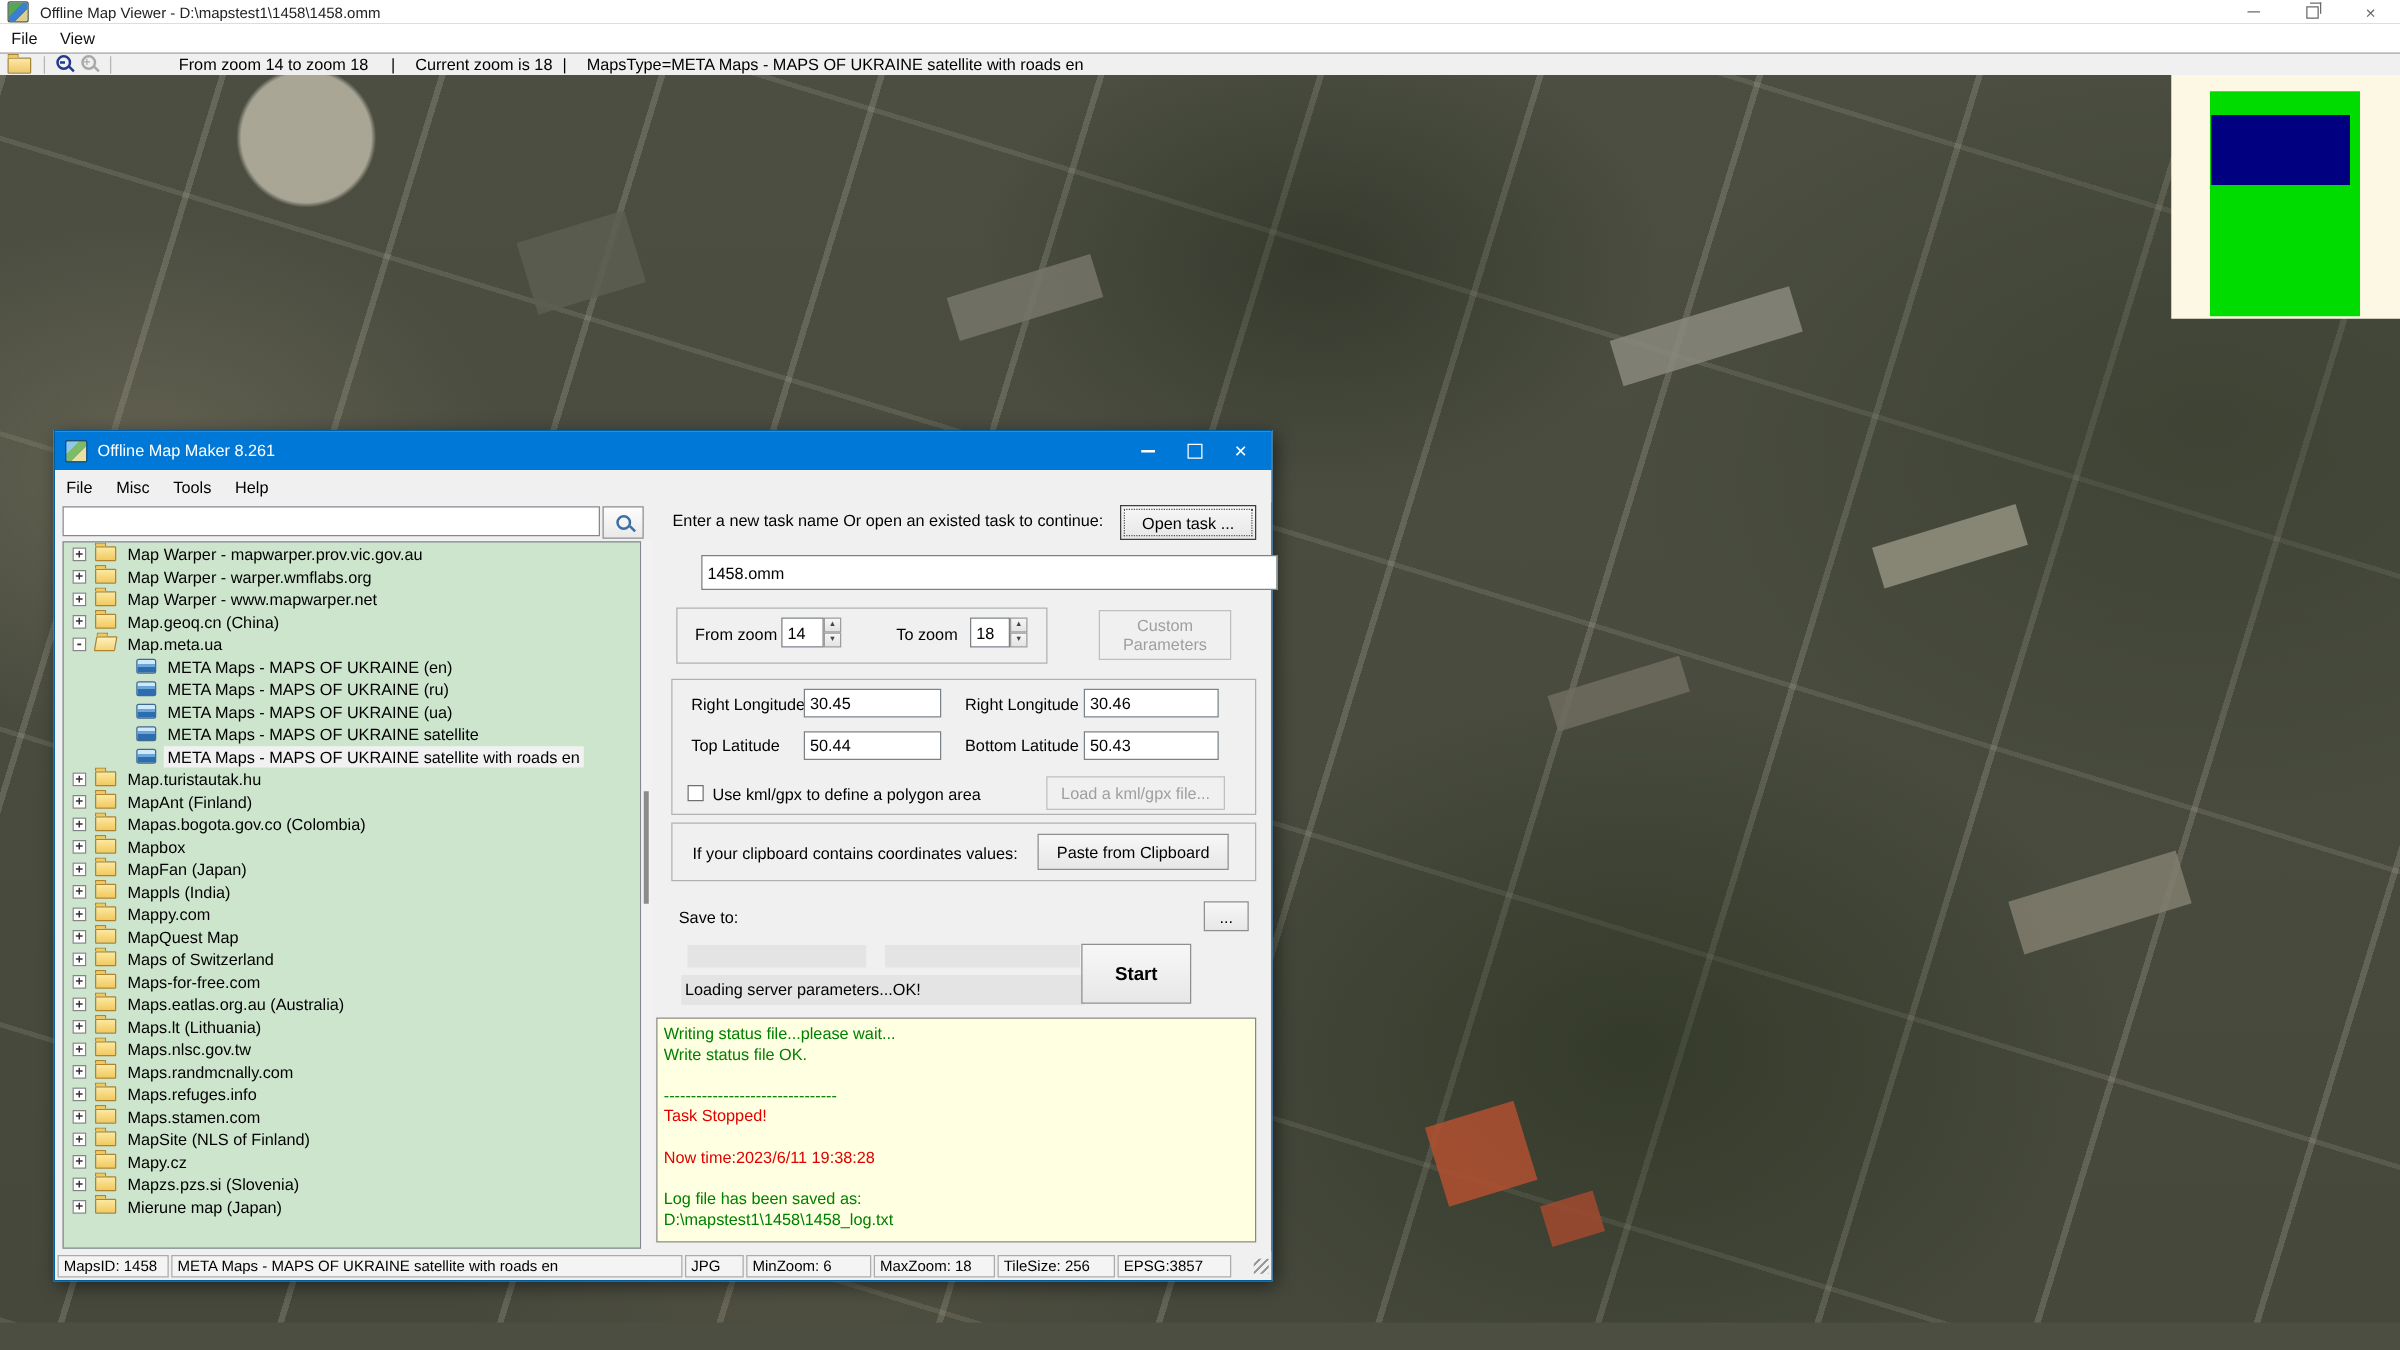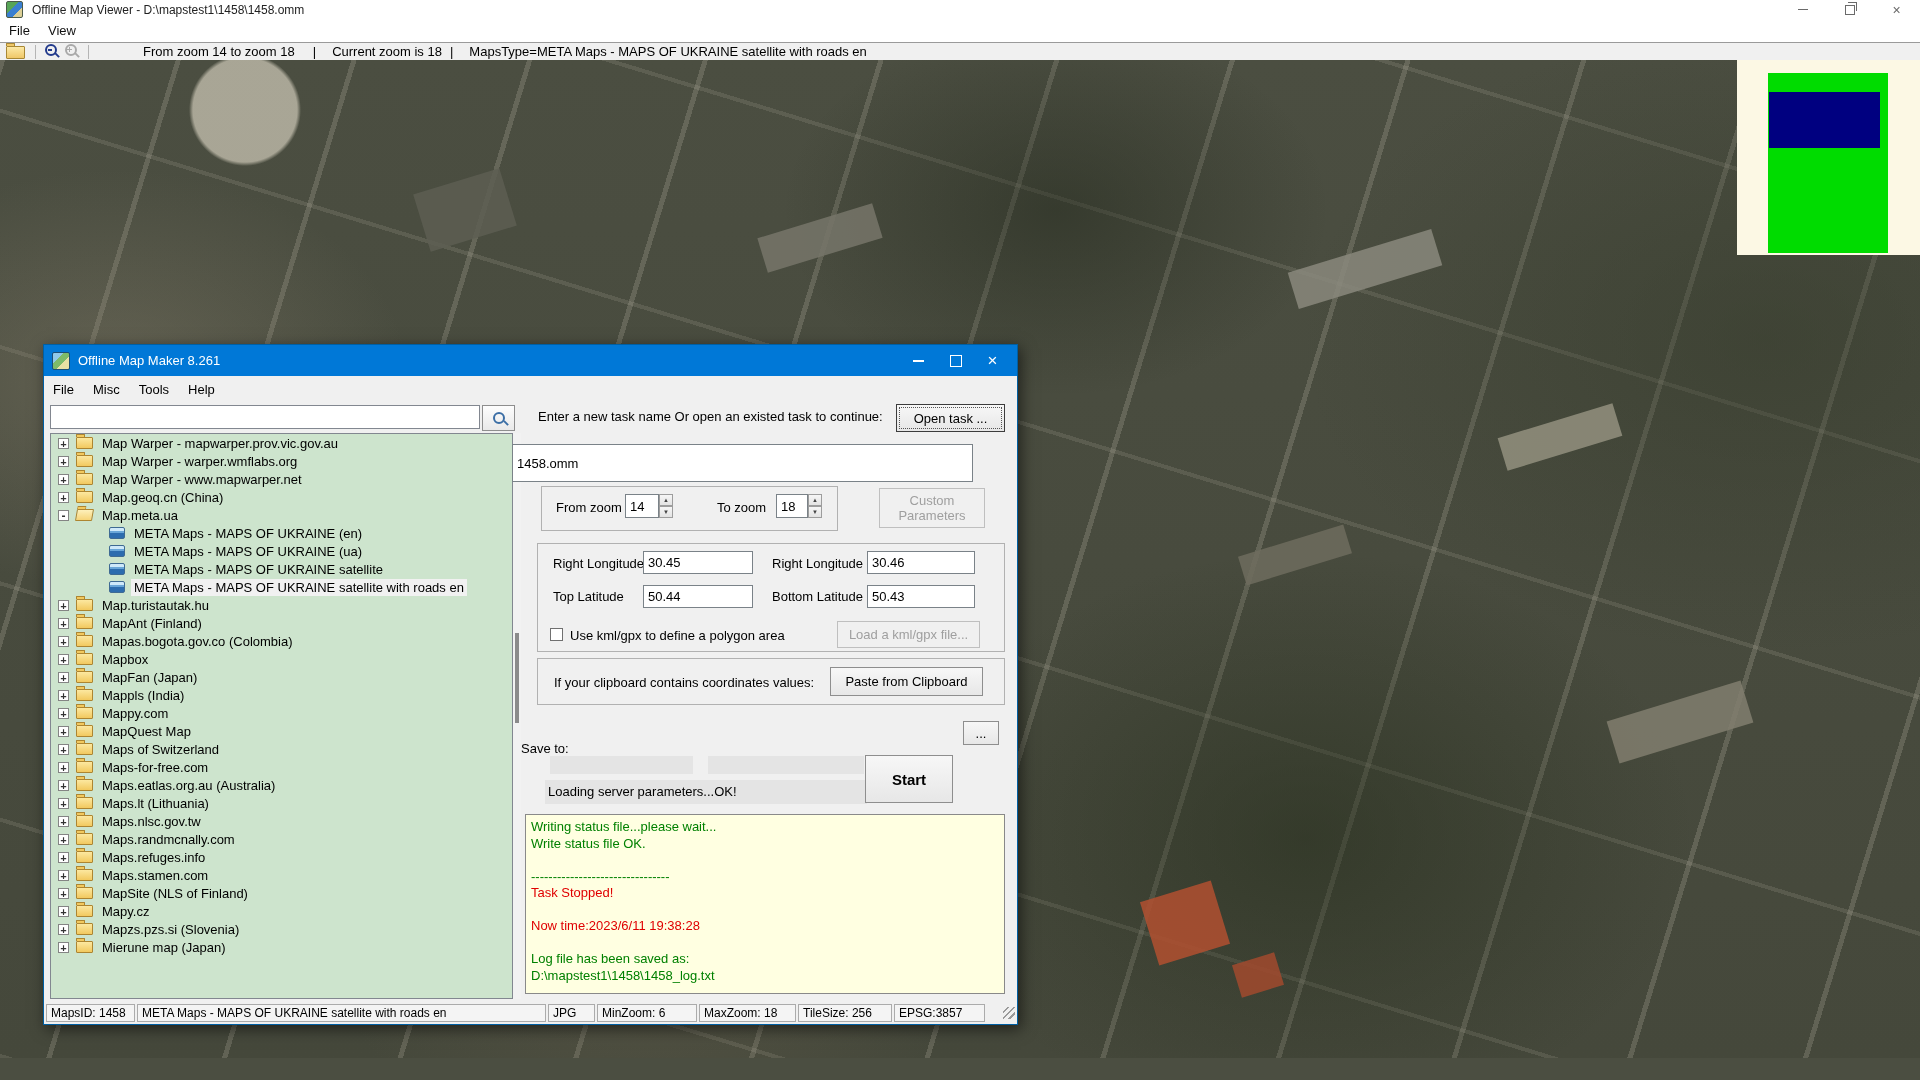--- a/index.html
+++ b/index.html
@@ -252,20 +252,24 @@
           <span class="expander">-</span>
           <span class="tree-icon foldericon open"></span>
           <span class="tree-label">Map.meta.ua</span>
         </div>
         <div class="tree-row child">
           <span class="tree-icon mapicon"></span>
           <span class="tree-label">META Maps - MAPS OF UKRAINE (en)</span>
         </div>
         <div class="tree-row child">
           <span class="tree-icon mapicon"></span>
+          <span class="tree-label">META Maps - MAPS OF UKRAINE (ru)</span>
+        </div>
+        <div class="tree-row child">
+          <span class="tree-icon mapicon"></span>
           <span class="tree-label">META Maps - MAPS OF UKRAINE (ua)</span>
         </div>
         <div class="tree-row child">
           <span class="tree-icon mapicon"></span>
           <span class="tree-label">META Maps - MAPS OF UKRAINE satellite</span>
         </div>
         <div class="tree-row selected child">
           <span class="tree-icon mapicon"></span>
           <span class="tree-label">META Maps - MAPS OF UKRAINE satellite with roads en</span>
         </div>
@@ -369,21 +373,21 @@
           <span class="tree-icon foldericon"></span>
           <span class="tree-label">Mierune map (Japan)</span>
         </div>
       </div>
     <div class="tree-scroll">
       <div class="tree-thumb"></div>
     </div>
 
     <span class="lbl" style="left:494px;top:64px;">Enter a new task name Or open an existed task to continue:</span>
     <button class="btn focused" style="left:852px;top:59px;width:109px;height:28px;">Open task ...</button>
-    <input class="txt" style="left: 468px; top: 99px; width: 461px; height: 38px;" value="1458.omm">
+    <input class="txt" style="left: 517px; top: 99px; width: 461px; height: 28px;" value="1458.omm">
 
     <div class="groupbox" style="left:497px;top:141px;width:297px;height:45px;"></div>
     <span class="lbl" style="left:512px;top:155px;">From zoom</span>
     <input class="txt" style="left: 581px; top: 149px; width: 34px; height: 24px;" value="14">
     <span class="spin" style="left:615px;top:149px;height:24px;">
         <span>▲</span>
         <span>▼</span>
       </span>
     <span class="lbl" style="left:673px;top:155px;">To zoom</span>
     <input class="txt" style="left: 732px; top: 149px; width: 32px; height: 24px;" value="18">
@@ -403,21 +407,21 @@
     <span class="lbl" style="left:728px;top:244px;">Bottom Latitude</span>
     <input class="txt" style="left: 823px; top: 240px; width: 108px; height: 23px;" value="50.43">
     <span class="chk" style="left:506px;top:283px;"></span>
     <span class="lbl" style="left:526px;top:283px;">Use kml/gpx to define a polygon area</span>
     <button class="btn disabled" style="left:793px;top:276px;width:143px;height:27px;">Load a kml/gpx file...</button>
 
     <div class="groupbox" style="left:493px;top:313px;width:468px;height:47px;"></div>
     <span class="lbl" style="left:510px;top:330px;">If your clipboard contains coordinates values:</span>
     <button class="btn" style="left:786px;top:322px;width:153px;height:29px;">Paste from Clipboard</button>
 
-    <span class="lbl" style="left:477px;top:381px;margin-top:15px;">Save to:</span>
+    <span class="lbl" style="left:499px;top:381px;">Save to:</span>
     <button class="btn" style="left:919px;top:376px;width:36px;height:24px;">...</button>
 
     <div class="progress" style="left:506px;top:411px;width:143px;height:18px;"></div>
     <div class="progress" style="left:664px;top:411px;width:156px;height:18px;"></div>
     <div class="loadbar" style="left:501px;top:435px;width:319px;height:24px;">Loading server parameters...OK!</div>
     <button class="btn" style="left:821px;top:410px;width:88px;height:48px;font-weight:bold;font-size:15px;">Start</button>
 
     <div class="logbox">
         <div class="log-line green">Writing status file...please wait...</div>
         <div class="log-line green">Write status file OK.</div>

